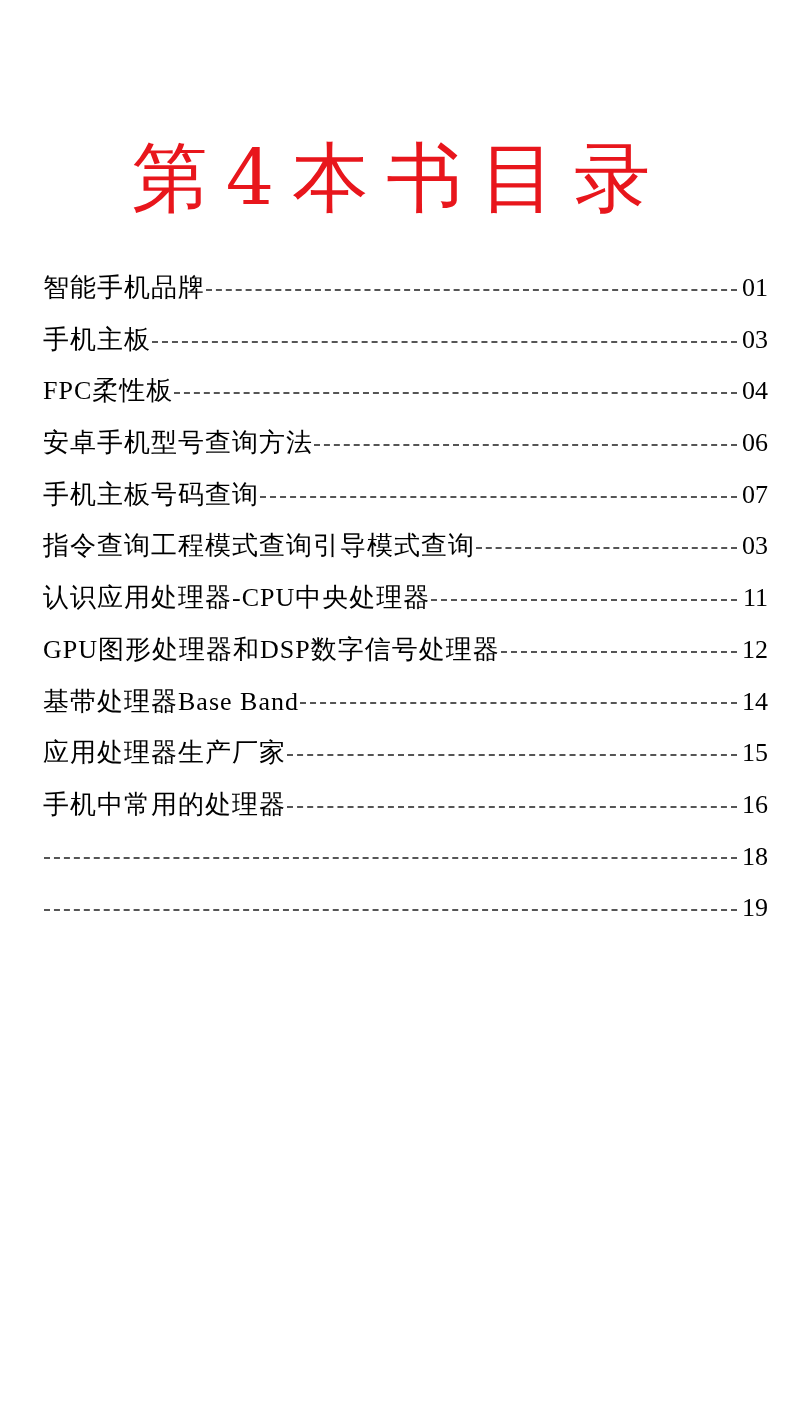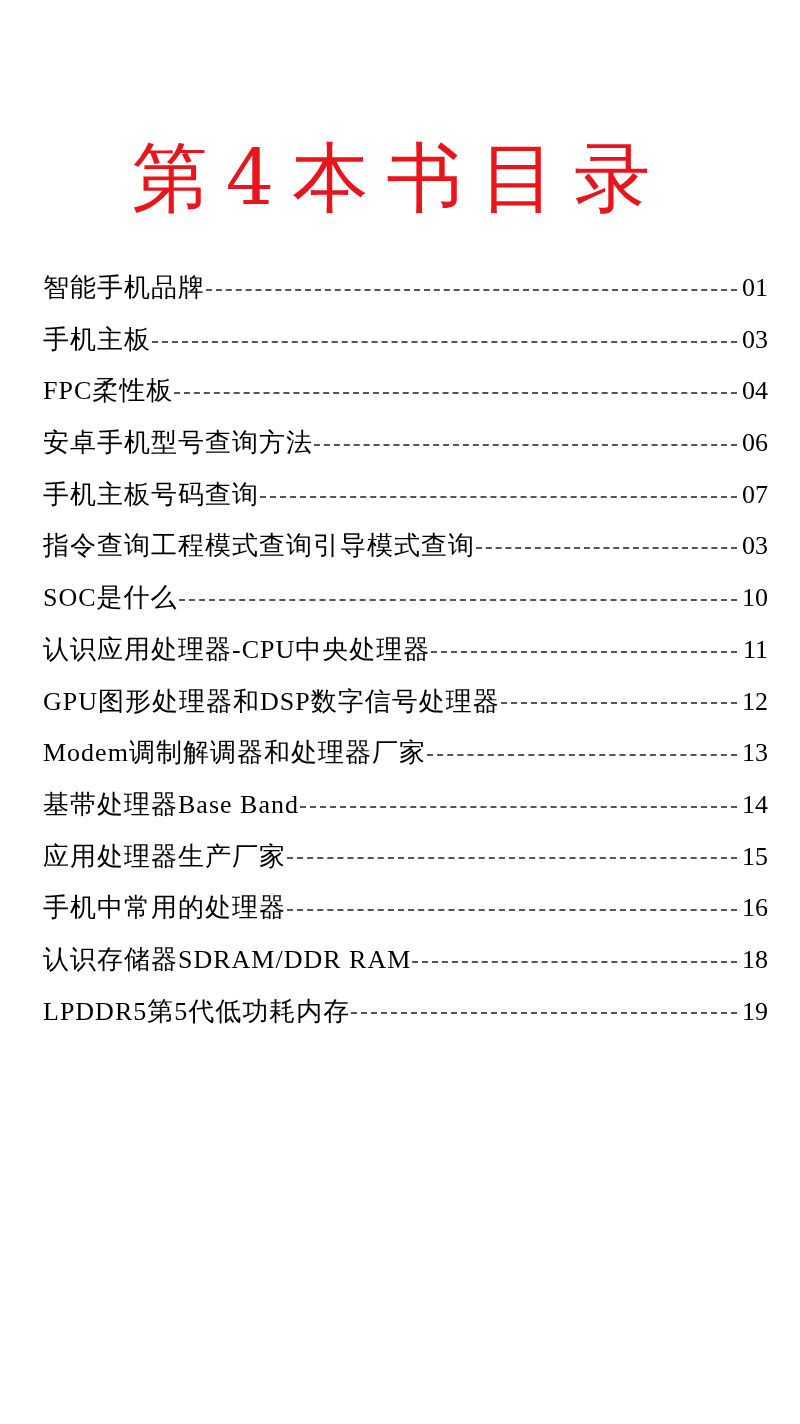--- a/index.html
+++ b/index.html
@@ -92,57 +92,45 @@
       <span class="toc-label">手机主板号码查询</span>
       <span class="toc-leader"></span>
       <span class="toc-page">07</span>
     </div>
   <div class="toc-row">
       <span class="toc-label">指令查询工程模式查询引导模式查询</span>
       <span class="toc-leader"></span>
       <span class="toc-page">03</span>
     </div>
   <div class="toc-row">
-      <span class="toc-label">SOC是什么</span>
-      <span class="toc-leader"></span>
-      <span class="toc-page">10</span>
-    </div>
-  <div class="toc-row">
       <span class="toc-label">认识应用处理器-CPU中央处理器</span>
       <span class="toc-leader"></span>
       <span class="toc-page">11</span>
     </div>
   <div class="toc-row">
       <span class="toc-label">GPU图形处理器和DSP数字信号处理器</span>
       <span class="toc-leader"></span>
       <span class="toc-page">12</span>
-    </div>
-  <div class="toc-row">
-      <span class="toc-label">Modem调制解调器和处理器厂家</span>
-      <span class="toc-leader"></span>
-      <span class="toc-page">13</span>
     </div>
   <div class="toc-row">
       <span class="toc-label">基带处理器Base Band</span>
       <span class="toc-leader"></span>
       <span class="toc-page">14</span>
     </div>
   <div class="toc-row">
       <span class="toc-label">应用处理器生产厂家</span>
       <span class="toc-leader"></span>
       <span class="toc-page">15</span>
     </div>
   <div class="toc-row">
       <span class="toc-label">手机中常用的处理器</span>
       <span class="toc-leader"></span>
       <span class="toc-page">16</span>
     </div>
   <div class="toc-row">
-      <span class="toc-label">认识存储器SDRAM/DDR RAM</span>
       <span class="toc-leader"></span>
       <span class="toc-page">18</span>
     </div>
   <div class="toc-row">
-      <span class="toc-label">LPDDR5第5代低功耗内存</span>
       <span class="toc-leader"></span>
       <span class="toc-page">19</span>
     </div>
 </div>
 
 </body></html>

